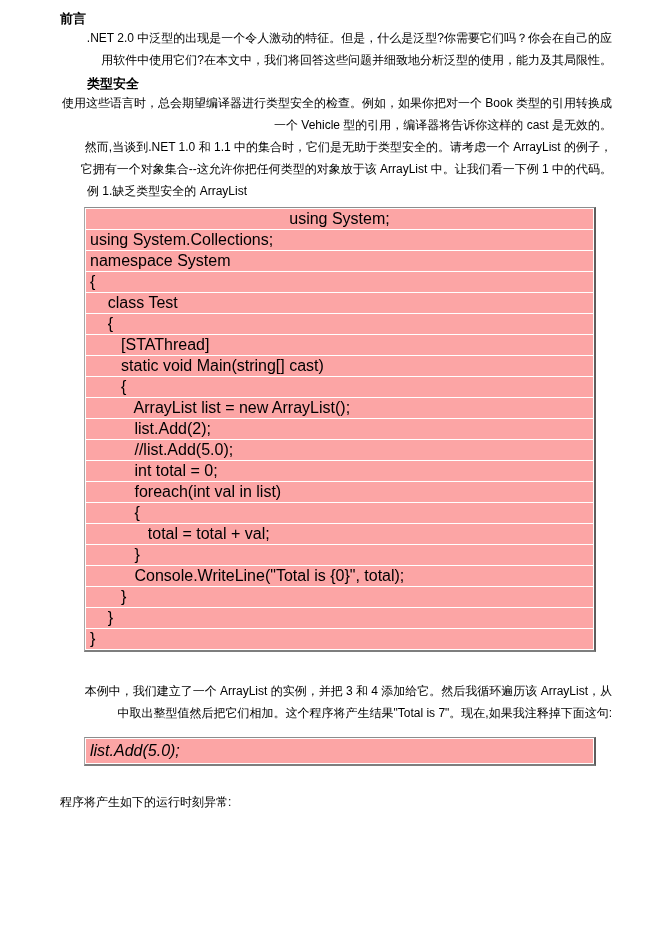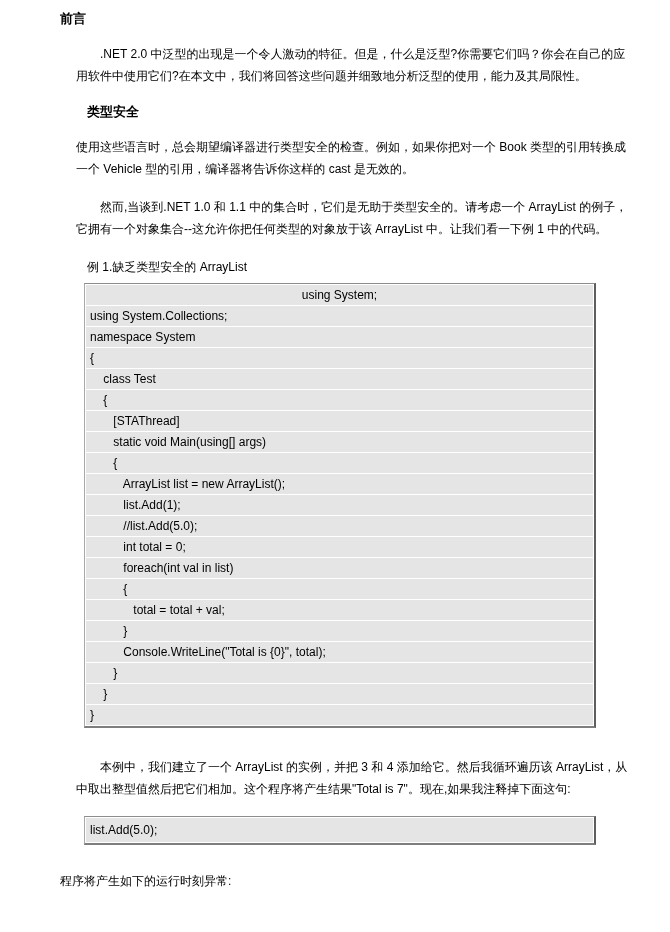--- a/index.html
+++ b/index.html
@@ -28,21 +28,22 @@
     margin: 0;
     white-space: pre;
   }
   .h-indent {
     padding-left: 27px;
   }
   .sec2 {
     margin-top: 4px;
   }
   .para {
-    margin: 16px;
+    margin: 0;
+    text-align: right;
   }
   .tline {
     line-height: 22px;
     white-space: pre;
   }
   .caption {
     line-height: 22px;
     padding-left: 27px;
     white-space: pre;
   }
@@ -56,27 +57,29 @@
     border-bottom: 2px solid #7e7e7e;
     border-top-color: #8d8d8d;
     border-left-color: #a8a8a8;
     padding: 1px;
   }
   .code-block.big {
     margin-top: 5px;
     margin-bottom: 28px;
   }
   .code-block.small {
+    margin-top: 13px;
+    font-style: italic;
   }
   .code-row {
-    background: #e5e5e5;
+    background: #fca5a5;
     line-height: 16px;
     padding: 2px 4px;
     white-space: pre;
-    font-size: 12px;
+    font-size: 16px;
   }
   .code-row + .code-row {
     margin-top: 1px;
   }
   .code-block.small .code-row {
     padding: 4px 4px;
   }
   .center-note {
     margin-top: 25px;
     line-height: 22px;
@@ -113,24 +116,24 @@
   <div class="caption">例 1.缺乏类型安全的 ArrayList</div>
 
   <div class="code-block big">
       <div class="code-row" style="text-align: center;">using System;</div>
       <div class="code-row">using System.Collections;</div>
       <div class="code-row">namespace System</div>
       <div class="code-row">{</div>
       <div class="code-row">    class Test</div>
       <div class="code-row">    {</div>
       <div class="code-row">       [STAThread]</div>
-      <div class="code-row">       static void Main(using[] args)</div>
+      <div class="code-row">       static void Main(string[] cast)</div>
       <div class="code-row">       {</div>
       <div class="code-row">          ArrayList list = new ArrayList();</div>
-      <div class="code-row">          list.Add(1);</div>
+      <div class="code-row">          list.Add(2);</div>
       <div class="code-row">          //list.Add(5.0);</div>
       <div class="code-row">          int total = 0;</div>
       <div class="code-row">          foreach(int val in list)</div>
       <div class="code-row">          {</div>
       <div class="code-row">             total = total + val;</div>
       <div class="code-row">          }</div>
       <div class="code-row">          Console.WriteLine("Total is {0}", total);</div>
       <div class="code-row">       }</div>
       <div class="code-row">    }</div>
       <div class="code-row">}</div>

